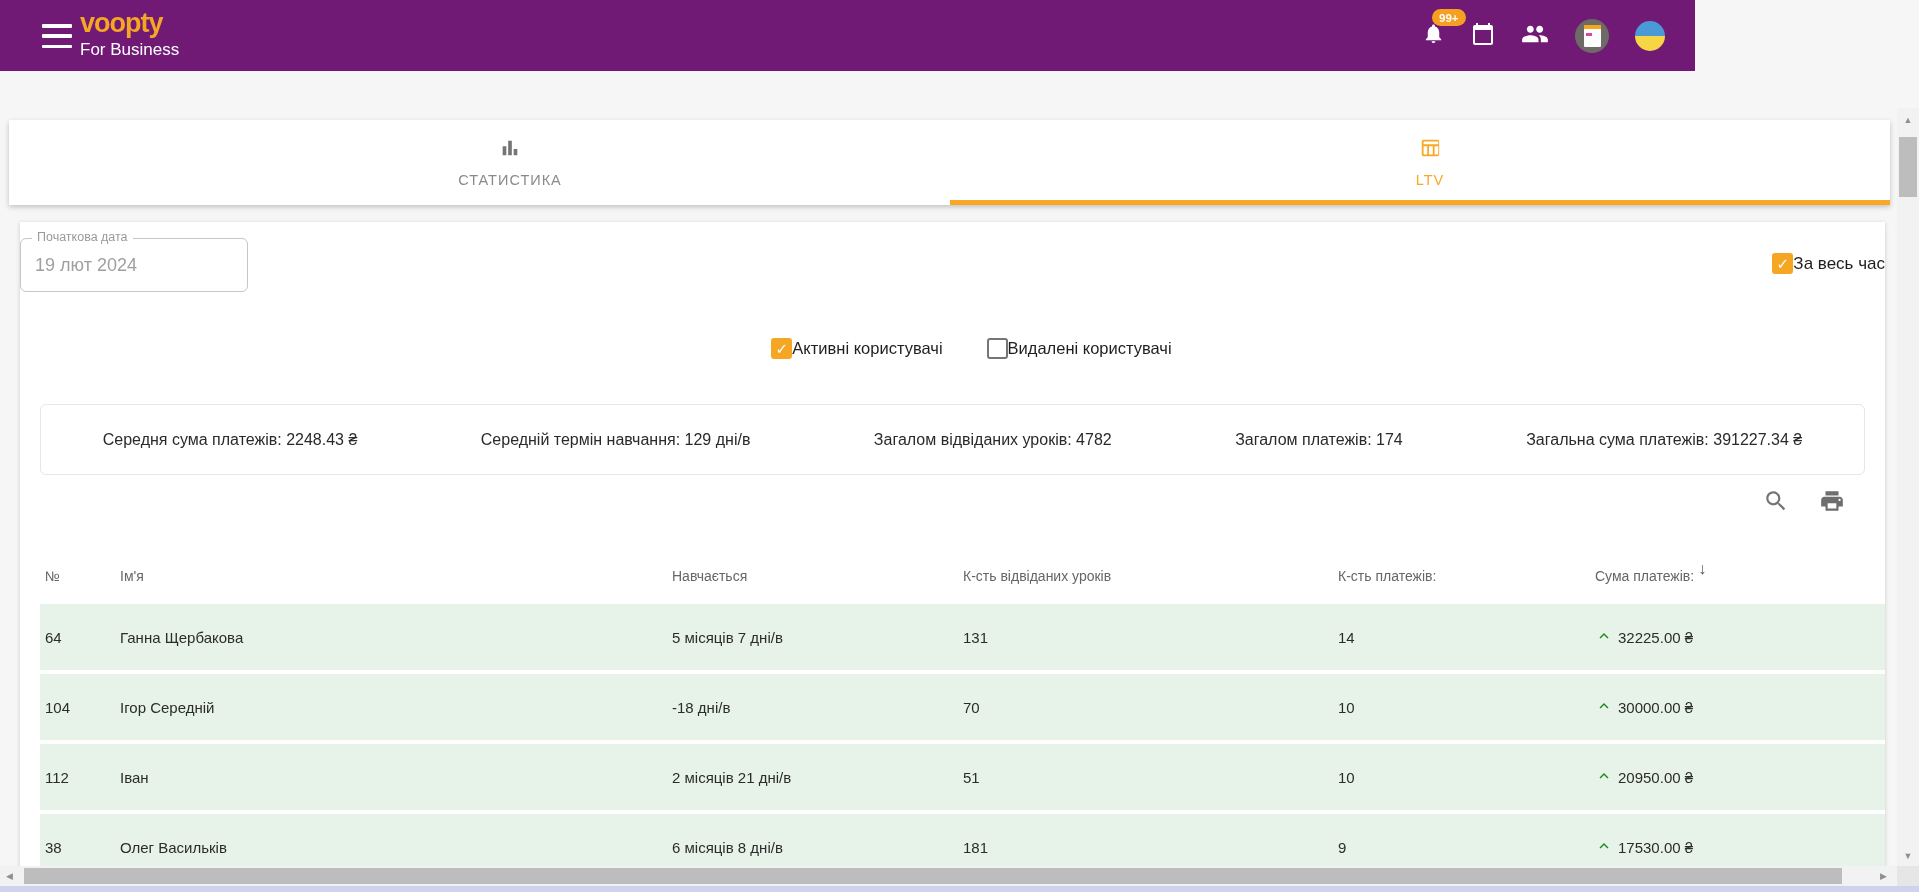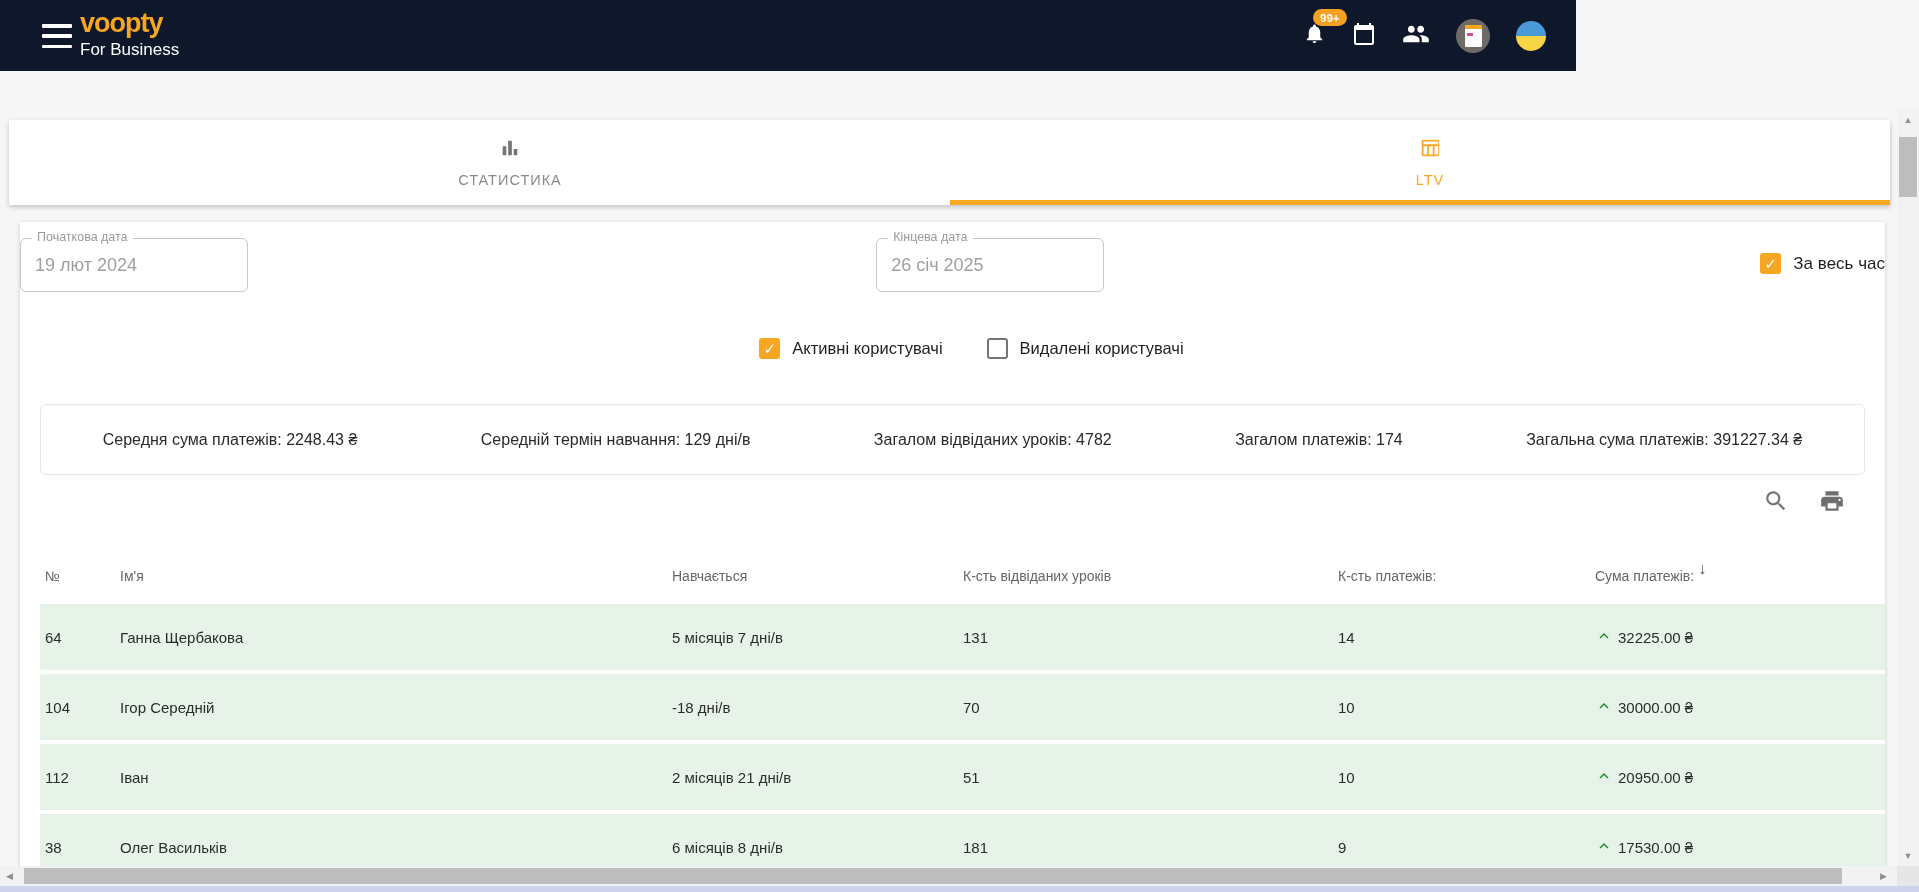--- a/index.html
+++ b/index.html
@@ -1,20 +1,20 @@
 <!DOCTYPE html>
 <html><head>
 <meta charset="utf-8">
 <style>
   * { margin:0; padding:0; box-sizing:border-box; }
   html,body { width:1919px; height:892px; overflow:hidden; }
   body { font-family:"Liberation Sans","DejaVu Sans",sans-serif; background:#f6f6f6; position:relative; }
 
   
-  .app-header { position:absolute; left:0; top:0; width:1576px; height:71px; background:#0f172a; display:flex; align-items:center; z-index:20; }
+  .app-header { position:absolute; left:0; top:0; width:1695px; height:71px; background:#701a75; display:flex; align-items:center; z-index:20; }
   .menu-btn { position:absolute; left:42px; top:24px; width:32px; height:24px; display:flex; flex-direction:column; justify-content:space-between; cursor:pointer; }
   .menu-btn span { display:block; width:30px; height:3.5px; background:#fff; border-radius:1px; }
   .logo-block { position:absolute; left:80px; top:9px; line-height:1.1; cursor:pointer; }
   .logo-main { color:#F5A623; font-size:27px; font-weight:800; letter-spacing:-1px; }
   .logo-sub { color:#fff; font-size:17px; font-weight:400; margin-top:2px; }
   .header-icons { position:absolute; right:30px; top:0; height:71px; display:flex; align-items:center; gap:26px; }
   .hicon { position:relative; display:flex; align-items:center; justify-content:center; cursor:pointer; }
   .badge { position:absolute; top:-13px; left:10px; background:#F5A020; color:#fff; font-size:11.5px; font-weight:bold; padding:2.5px 7px; border-radius:10px; white-space:nowrap; }
   .avatar { width:34px; height:34px; border-radius:50%; background:#6e6a66; display:flex; align-items:center; justify-content:center; overflow:hidden; }
   .avatar-doc { width:17px; height:22px; background:#fdfdfd; border-radius:1px; position:relative; }
@@ -32,21 +32,21 @@
   .tab-indicator { position:absolute; left:50%; width:50%; bottom:0; height:5px; background:#F9A825; }
 
   
   .content-card { position:absolute; left:20px; right:34px; top:222px; bottom:0; background:#fff; box-shadow:0 1px 4px rgba(0,0,0,.18); z-index:2; }
 
   .dates-row { position:absolute; top:16px; left:0; right:0; display:flex; justify-content:space-between; align-items:flex-start; gap:12px; }
   .outlined-input { position:relative; width:228px; height:54px; border:1px solid #c6c6c6; border-radius:6px; cursor:text; background:#fff; }
   .outlined-input .flabel { position:absolute; top:-9px; left:11px; background:#fff; padding:0 5px; font-size:12.5px; color:#9a9a9a; }
   .outlined-input .fvalue { line-height:52px; padding-left:14px; font-size:18px; color:#9f9f9f; }
 
-  .check-item { display:flex; align-items:center; gap:12px; cursor:pointer; }
+  .check-item { display:flex; align-items:center; cursor:pointer; }
   .check-item .lbl { font-size:17px; color:#1f1f1f; }
   .cb { width:21px; height:21px; border-radius:3px; flex:0 0 auto; display:flex; align-items:center; justify-content:center; }
   .cb.checked { background:#F5A623; }
   .cb.checked::after { content:"✓"; color:#fff; font-size:15px; font-weight:bold; }
   .cb.unchecked { background:#fff; border:2px solid #757575; }
   .all-time { margin-left:28px; margin-top:15px; }
 
   .checks-row { position:absolute; top:116px; left:0; right:0; display:flex; justify-content:center; align-items:center; gap:44px;padding-left:38px; }
   .checks-row .lbl { font-size:16.5px; }
 
@@ -151,24 +151,20 @@
   <div class="tab-indicator"></div>
 </nav>
 
 <section class="content-card">
 
   <div class="dates-row">
     <div class="outlined-input">
       <span class="flabel">Початкова дата</span>
       <div class="fvalue">19 лют 2024</div>
     </div>
-    <div class="outlined-input">
-      <span class="flabel">Кінцева дата</span>
-      <div class="fvalue">26 січ 2025</div>
-    </div>
     <div class="check-item all-time">
       <span class="cb checked"></span>
       <span class="lbl">За весь час</span>
     </div>
   </div>
 
   <div class="checks-row">
     <div class="check-item">
       <span class="cb checked"></span>
       <span class="lbl">Активні користувачі</span>

